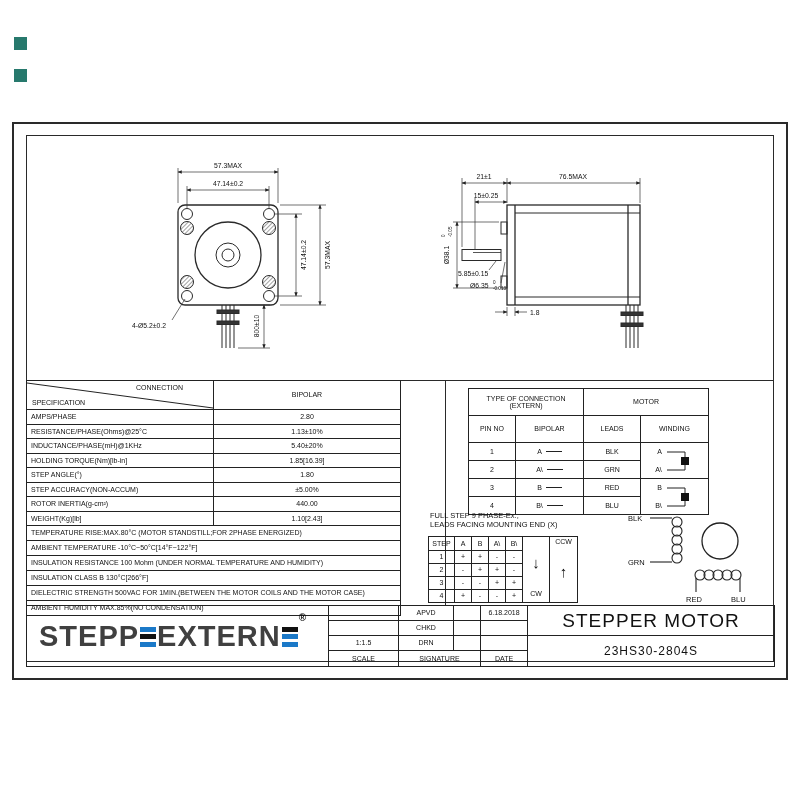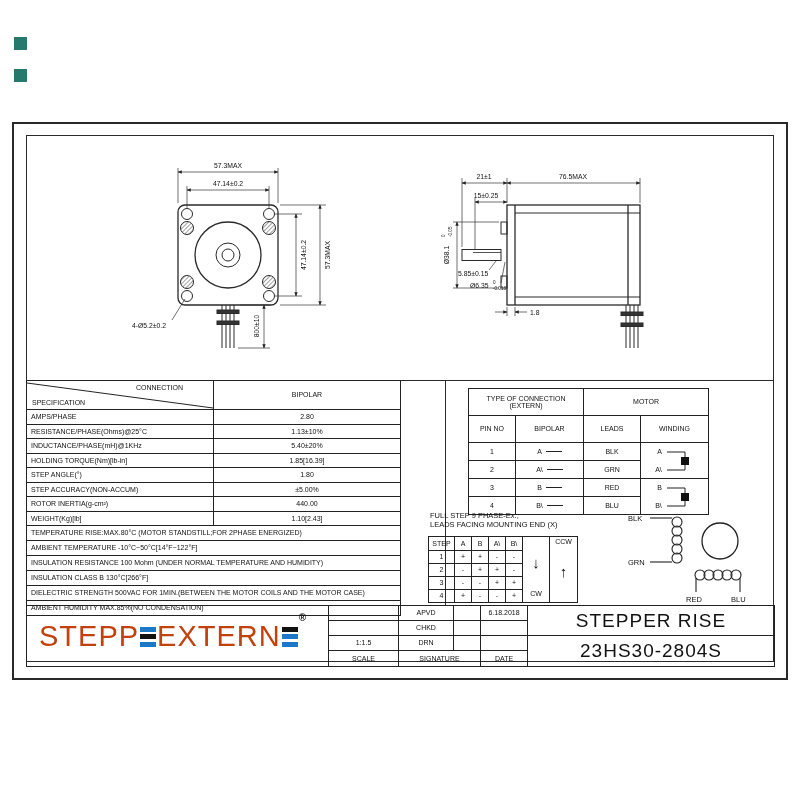--- a/index.html
+++ b/index.html
@@ -47,24 +47,24 @@
   .dircell{vertical-align:top;}
   .dirbox{display:flex;flex-direction:column;align-items:center;height:61px;}
   .dirbox .arrow{flex:1;display:flex;align-items:center;font-size:15px;}
   .dirbox .dirlbl{font-size:7px;padding:1px 0;}
 
   .tb{position:absolute;left:26px;top:605px;width:748px;border:1.5px solid #222;}
   .tb td{text-align:center;padding:0;}
   .tb .r1 td,.tb .r2 td,.tb .r3 td{height:14px;}
   .tb .r4 td{height:15px;}
   .tb .big1{font-size:19px;letter-spacing:1px;}
-  .tb .big2{font-size:19px;letter-spacing:1px;}
+  .tb .big2{font-size:12px;letter-spacing:1px;}
   .logo-cell{text-align:left !important;}
   .logo{padding-left:12px;white-space:nowrap;}
-  .logo .lt{font-weight:normal;font-size:29px;color:#c2410c;letter-spacing:1px;}
+  .logo .lt{font-weight:bold;font-size:29px;color:#404040;letter-spacing:1px;}
   .se{display:inline-block;width:16px;height:20px;position:relative;top:1px;margin:0 1px;}
   .se i{display:block;height:5px;margin-bottom:2.5px;background:#1b79c8;}
   .se i.blk{background:#111;}
   .se i:last-child{margin-bottom:0;}
   .reg{font-size:10px;font-weight:bold;color:#111;vertical-align:top;position:relative;top:-8px;}
 </style>
 </head>
 <body>
 
 <div class="mark mark1"></div>
@@ -451,21 +451,21 @@
       <tr class="r1">
     <td rowspan="4" class="logo-cell">
       <div class="logo">
         <span class="lt">STEPP</span><span class="se"><i></i><i class="blk"></i><i></i></span><span class="lt">EXTERN</span><span class="se"><i class="blk"></i><i></i><i></i></span><span class="reg">®</span>
       </div>
     </td>
     <td></td>
     <td>APVD</td>
     <td></td>
     <td>6.18.2018</td>
-    <td rowspan="2" class="big1">STEPPER RISE</td>
+    <td rowspan="2" class="big1">STEPPER MOTOR</td>
   </tr>
   <tr class="r2">
     <td></td>
     <td>CHKD</td>
     <td></td>
     <td></td>
   </tr>
   <tr class="r3">
     <td>1:1.5</td>
     <td>DRN</td>

